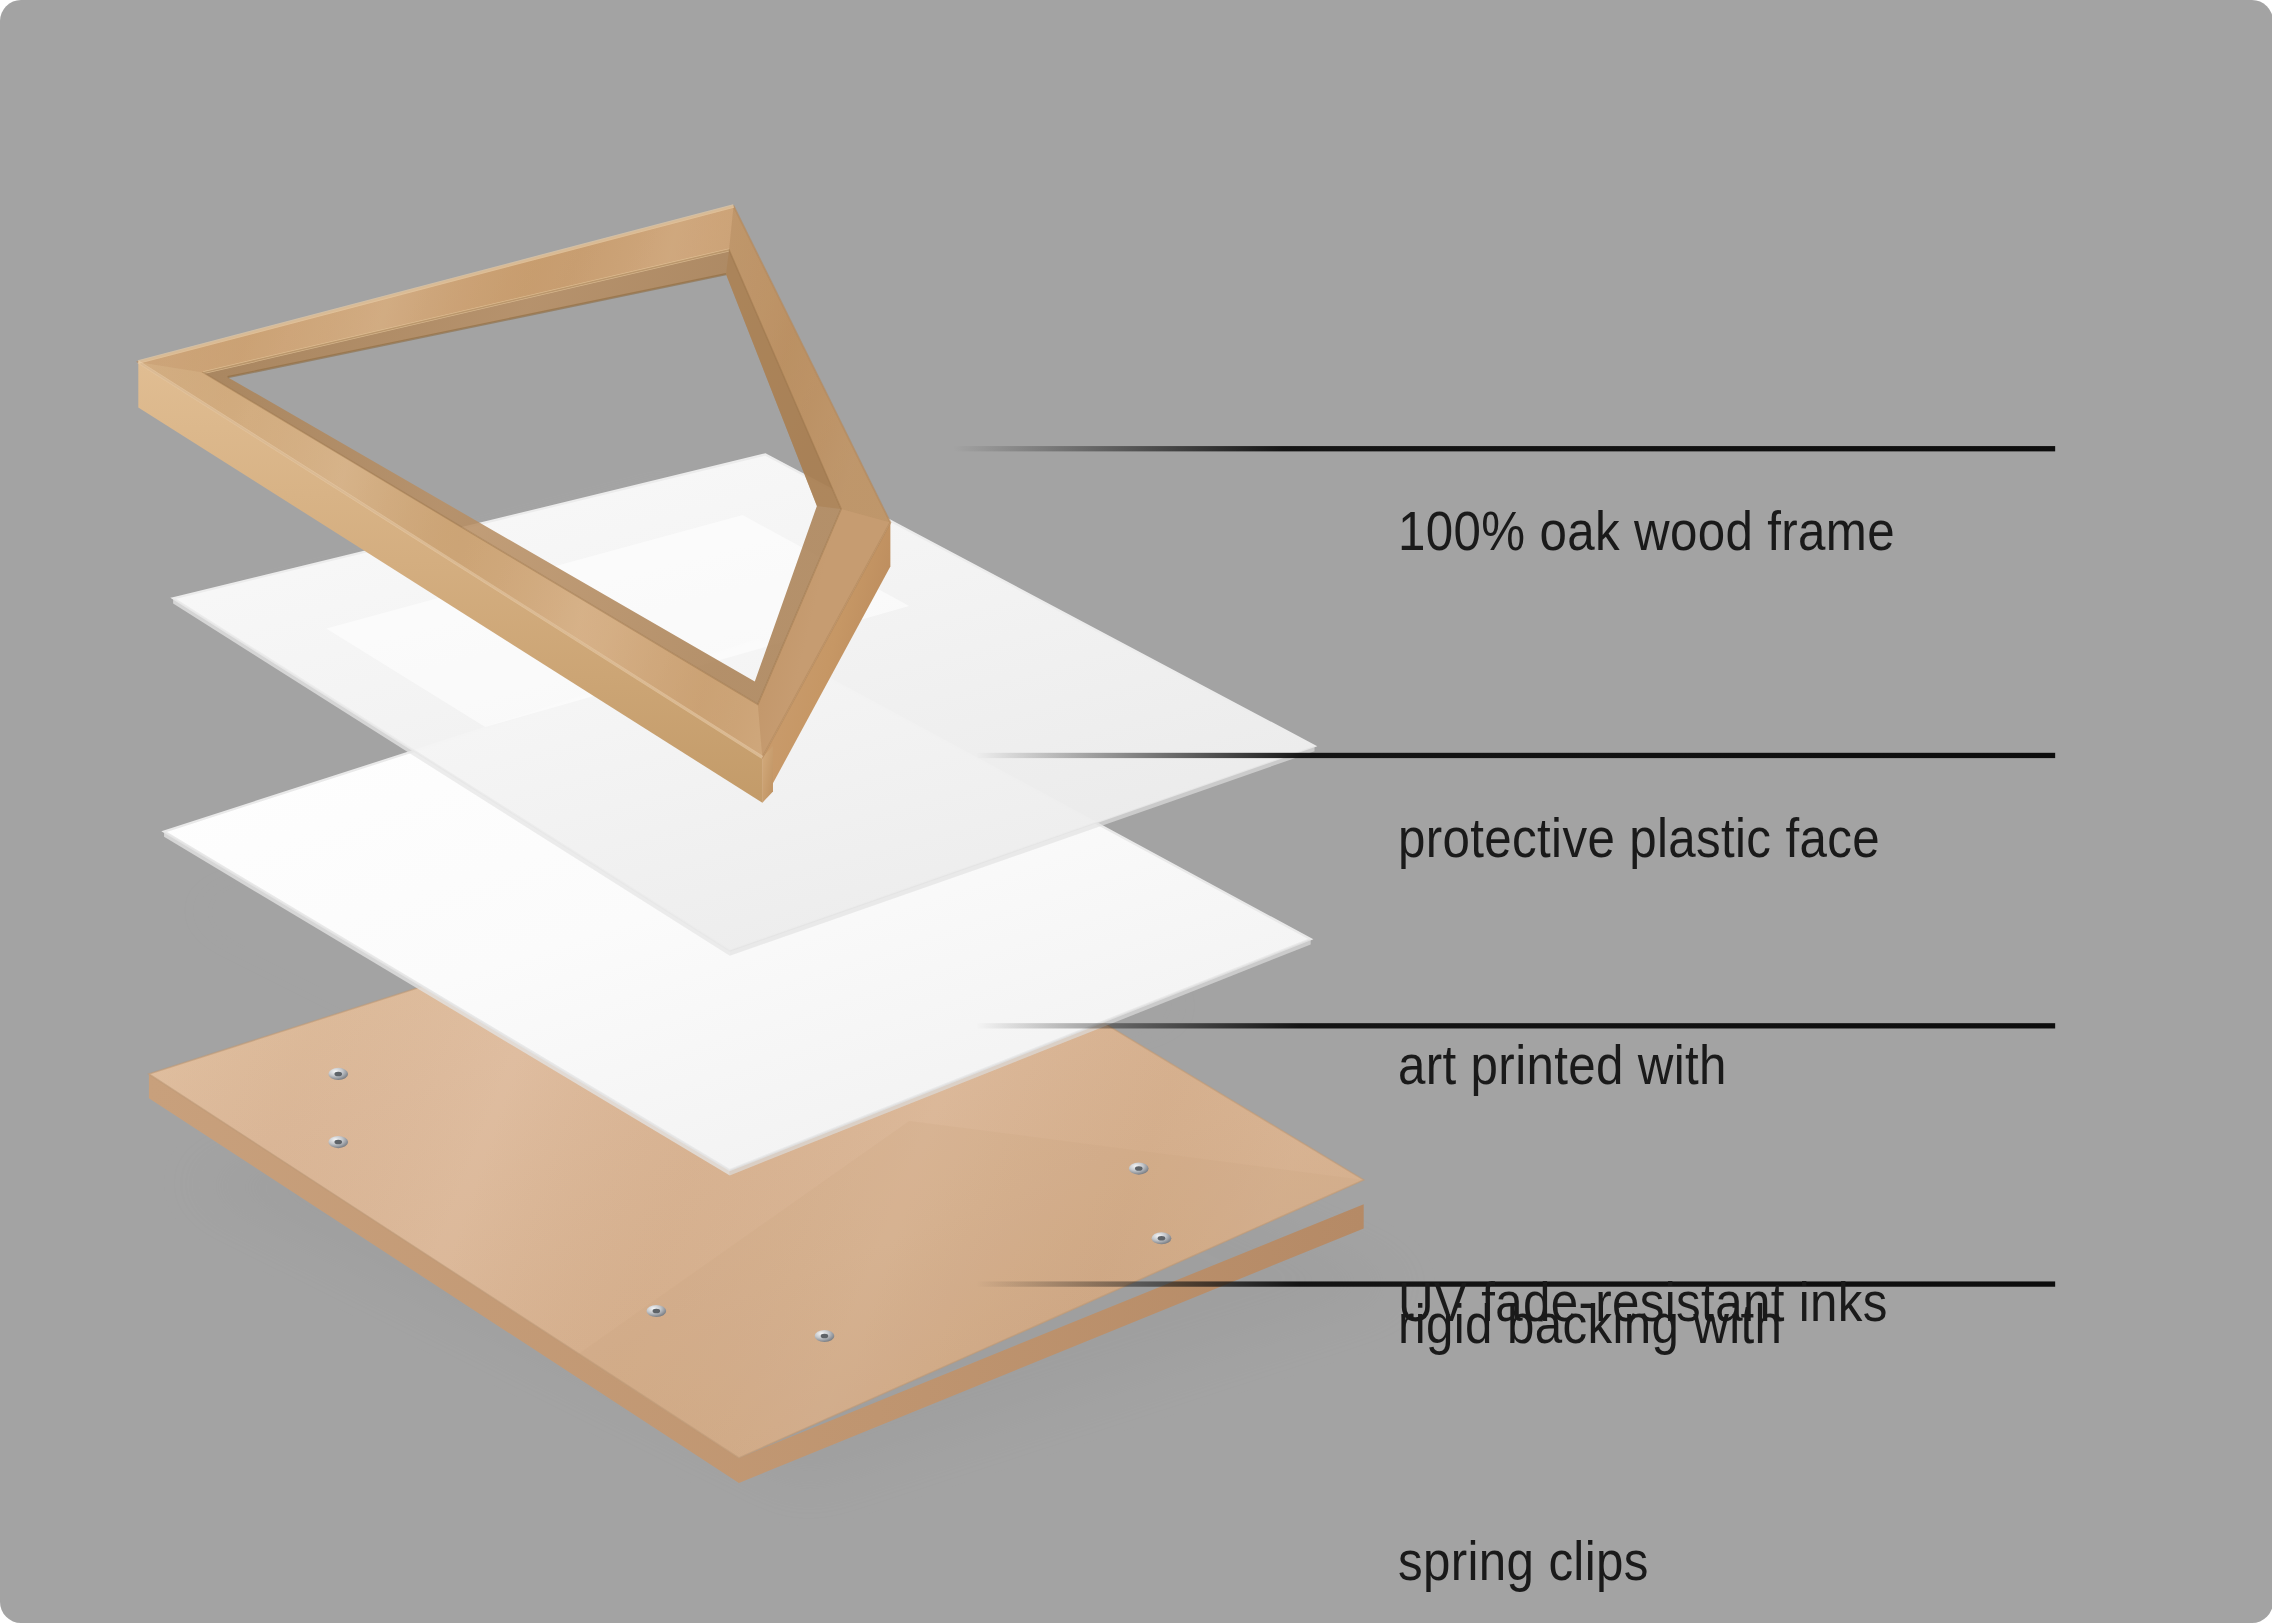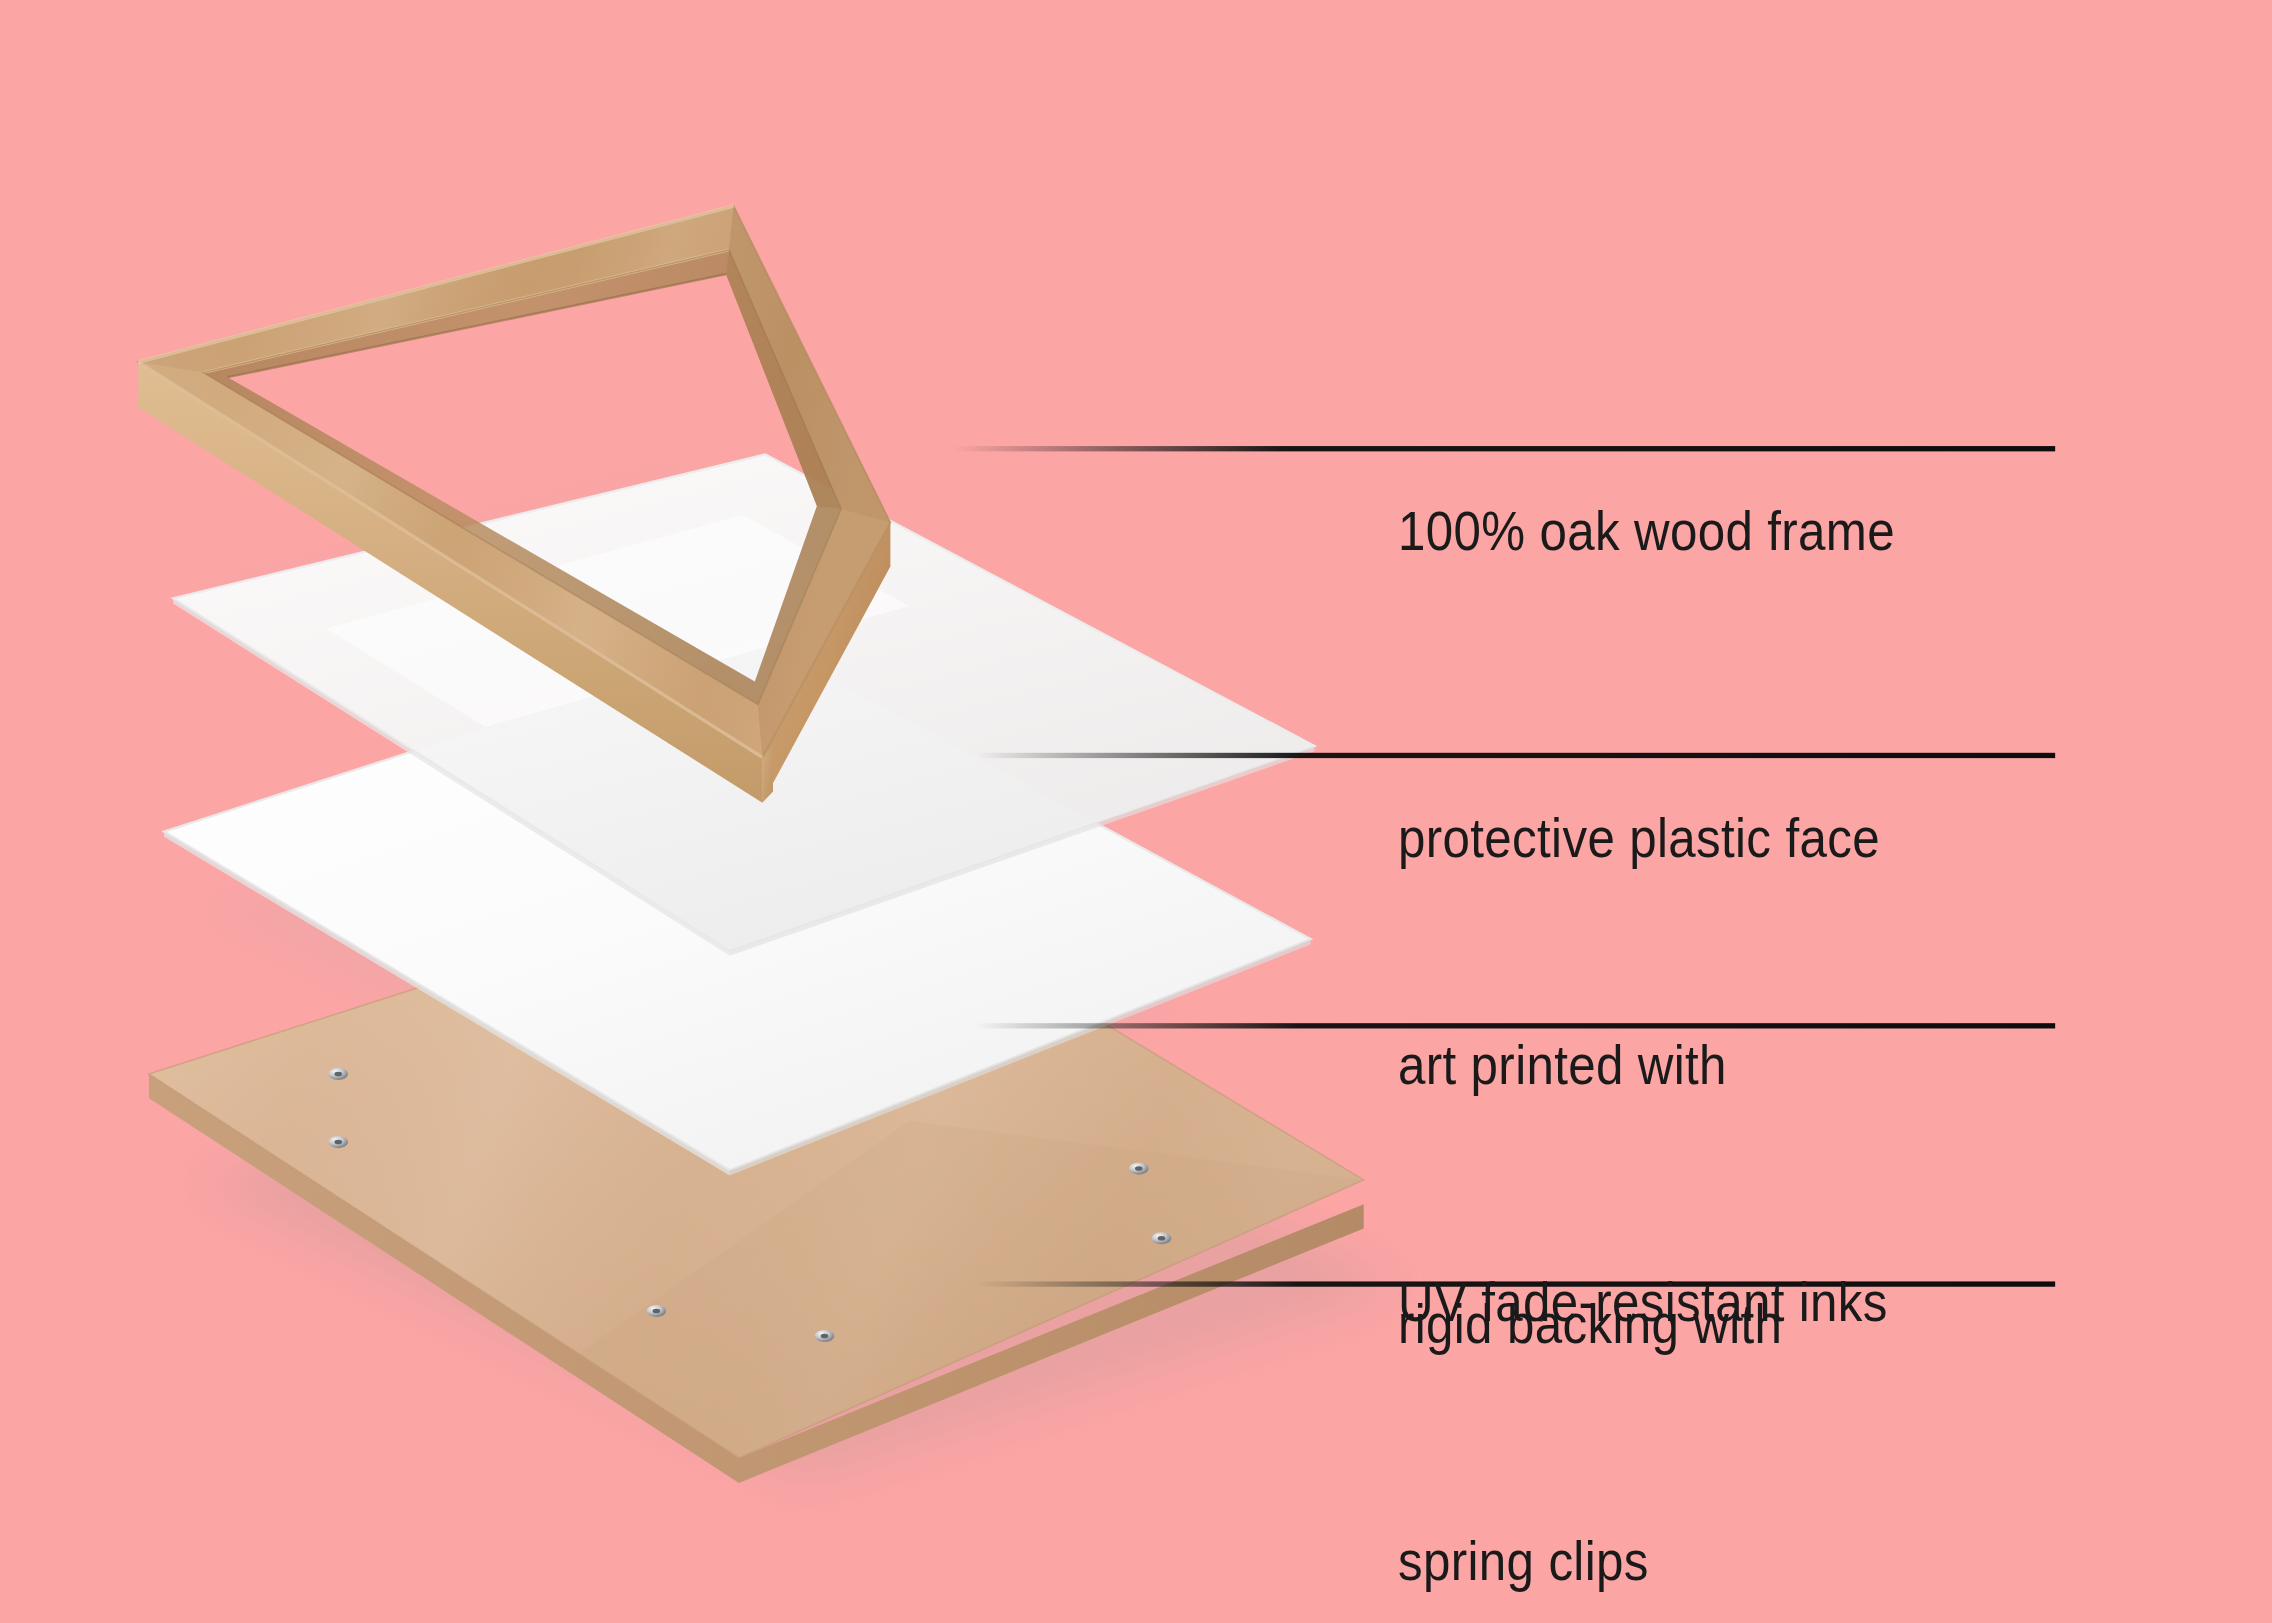--- a/index.html
+++ b/index.html
@@ -7,22 +7,23 @@
     padding: 0;
     background: #ffffff;
   }
   body {
     font-family: "Liberation Sans", sans-serif;
   }
   #stage {
     position: relative;
     width: 2273px;
     height: 1623px;
-    background: #fca5a5;
+    background: #a3a3a3;
     overflow: hidden;
+    border-radius: 21px;
   }
   #art-svg {
     position: absolute;
     left: 0;
     top: 0;
     width: 2273px;
     height: 1623px;
   }
   .callout {
     position: absolute;

